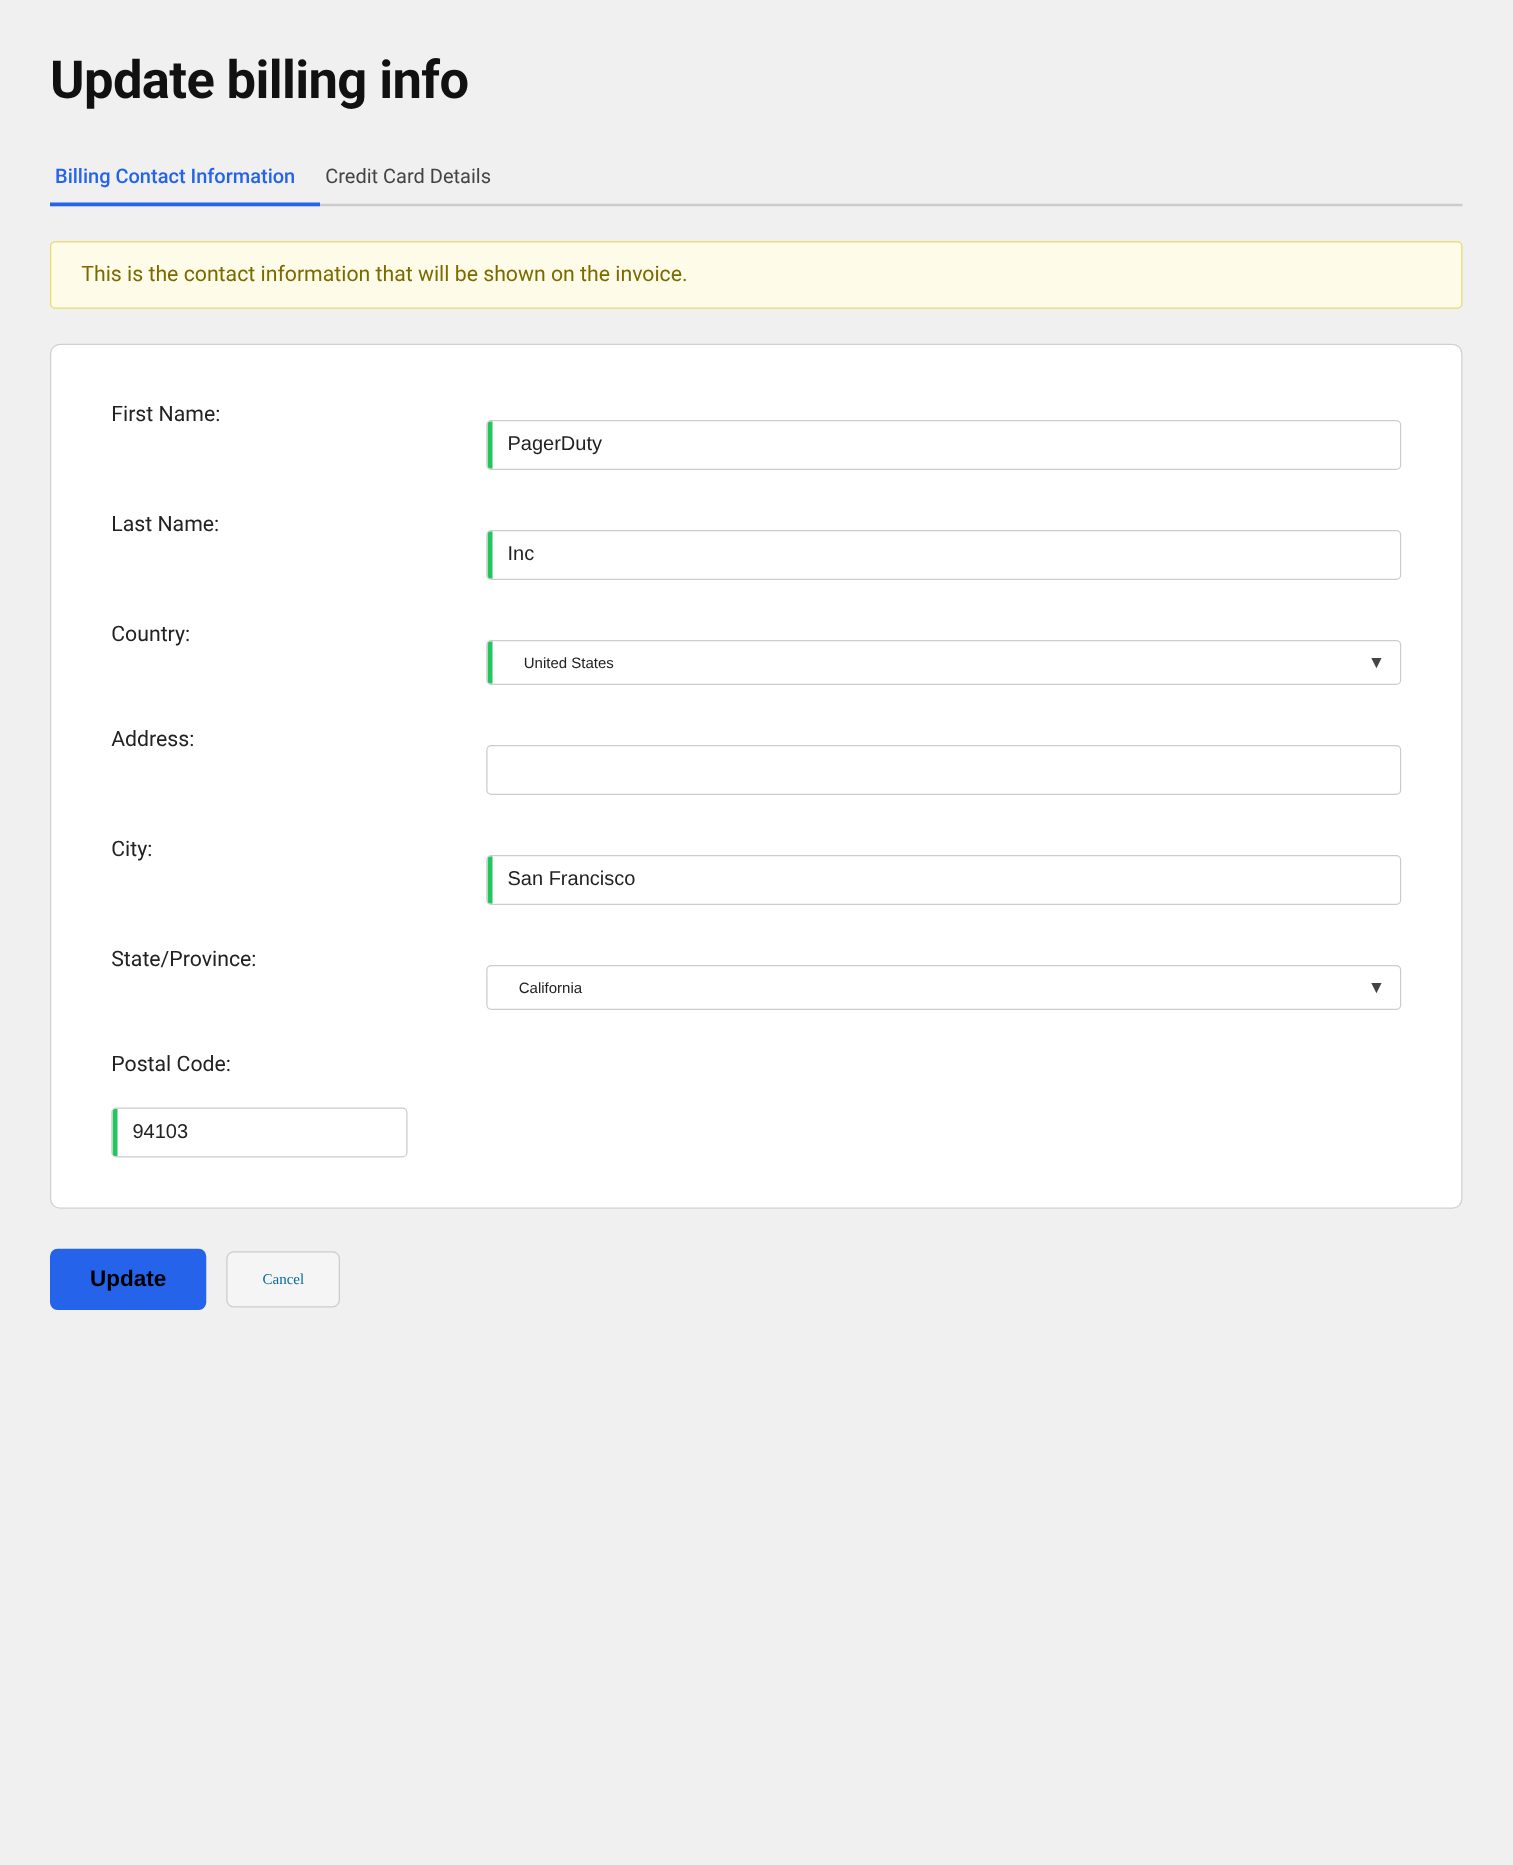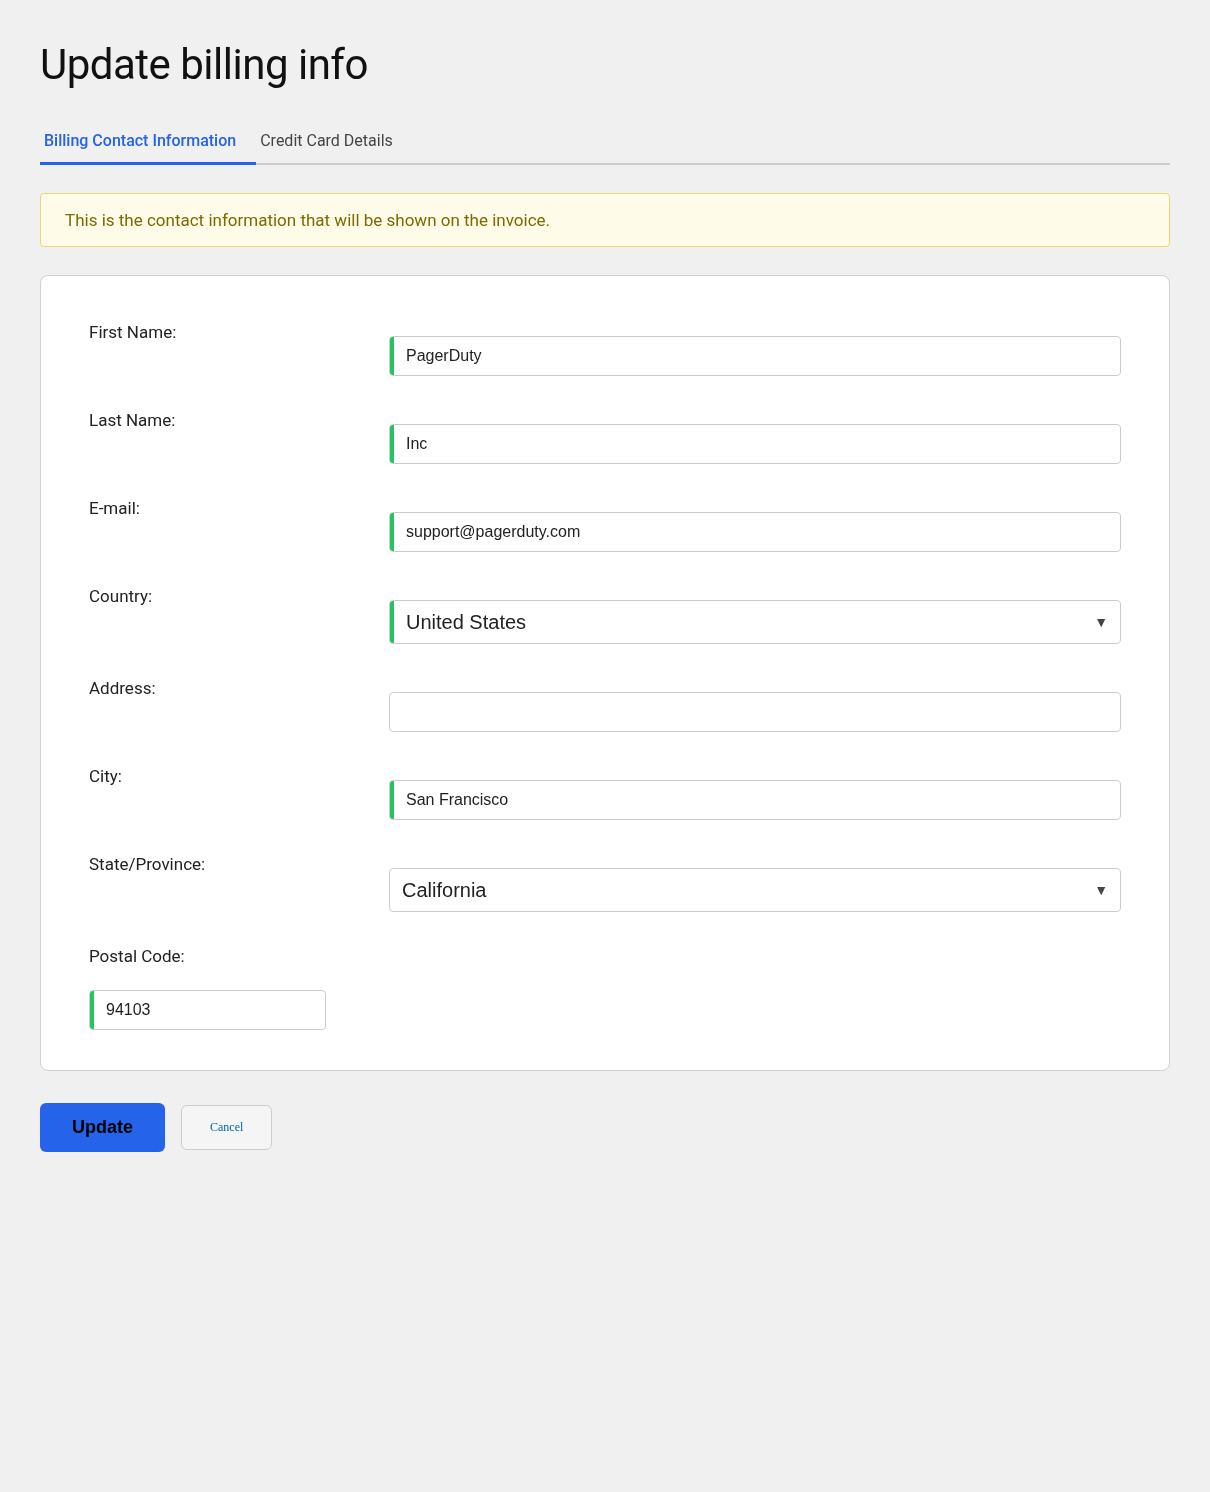--- a/index.html
+++ b/index.html
@@ -12,21 +12,21 @@
       background-color: #f0f0f0;
       font-family: -apple-system, BlinkMacSystemFont, 'Segoe UI', Roboto, sans-serif;
       color: #222;
       width: 1210px;
       min-height: 1492px;
       padding: 40px 40px;
     }
 
     .page-title {
       font-size: 42px;
-      font-weight: 400;
+      font-weight: 700;
       color: #111;
       margin-bottom: 32px;
       letter-spacing: -0.5px;
     }
 
     .tabs {
       display: flex;
       align-items: flex-end;
       border-bottom: 2px solid #ccc;
       margin-bottom: 28px;
@@ -126,22 +126,22 @@
       border-radius: 4px;
       overflow: hidden;
       background: #fff;
       position: relative;
     }
 
     .form-select {
       flex: 1;
       border: none;
       outline: none;
-      font-size: 20px;
-      padding: 10px 12px;
+      font-size: 12px;
+      padding: 10px 25px;
       color: #222;
       background: transparent;
       appearance: none;
       -webkit-appearance: none;
       cursor: pointer;
     }
 
     .select-arrow {
       position: absolute;
       right: 12px;
@@ -217,29 +217,20 @@
   <div class="form-row">
     <div class="form-label">Last Name:</div>
     <div class="form-field">
       <div class="input-wrapper">
         <div class="green-bar"></div>
         <input type="text" class="form-input" value="Inc" style="">
       </div>
     </div>
   </div>
 
-  <div class="form-row">
-    <div class="form-label">E-mail:</div>
-    <div class="form-field">
-      <div class="input-wrapper">
-        <div class="green-bar"></div>
-        <input type="email" class="form-input" value="support@pagerduty.com" style="">
-      </div>
-    </div>
-  </div>
 
   <div class="form-row">
     <div class="form-label">Country:</div>
     <div class="form-field">
       <div class="form-select-wrapper" style="border: 1.5px solid #ccc;">
         <div class="green-bar"></div>
         <select class="form-select">
           <option>United States</option>
           <option>Canada</option>
           <option>United Kingdom</option>

